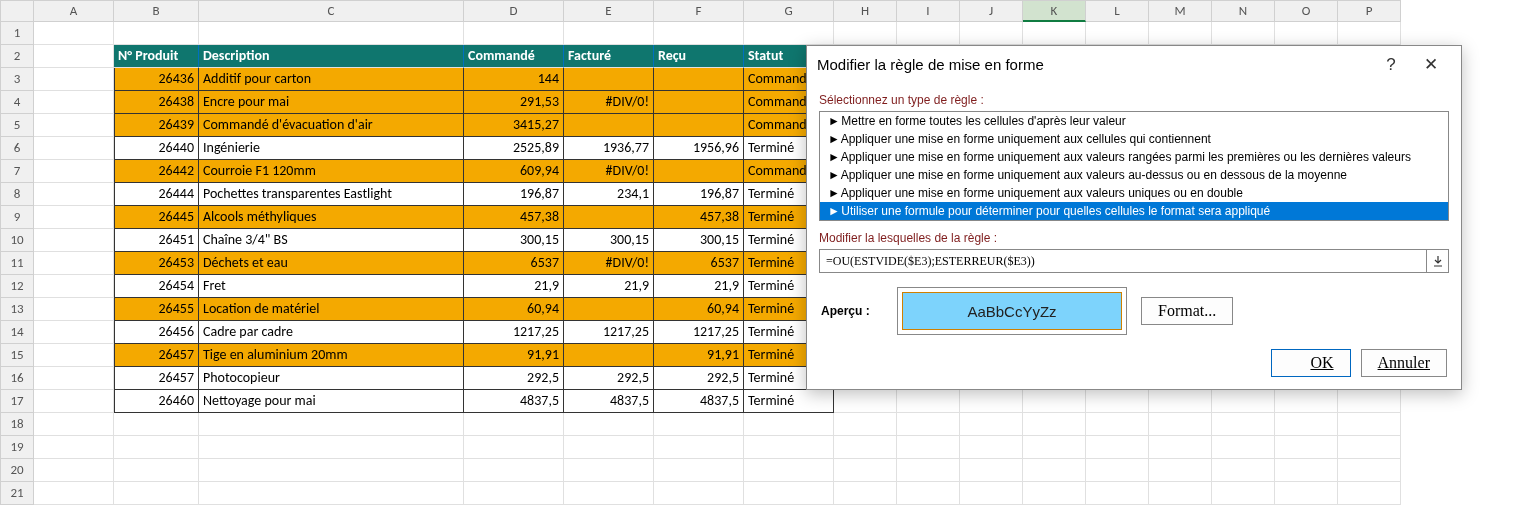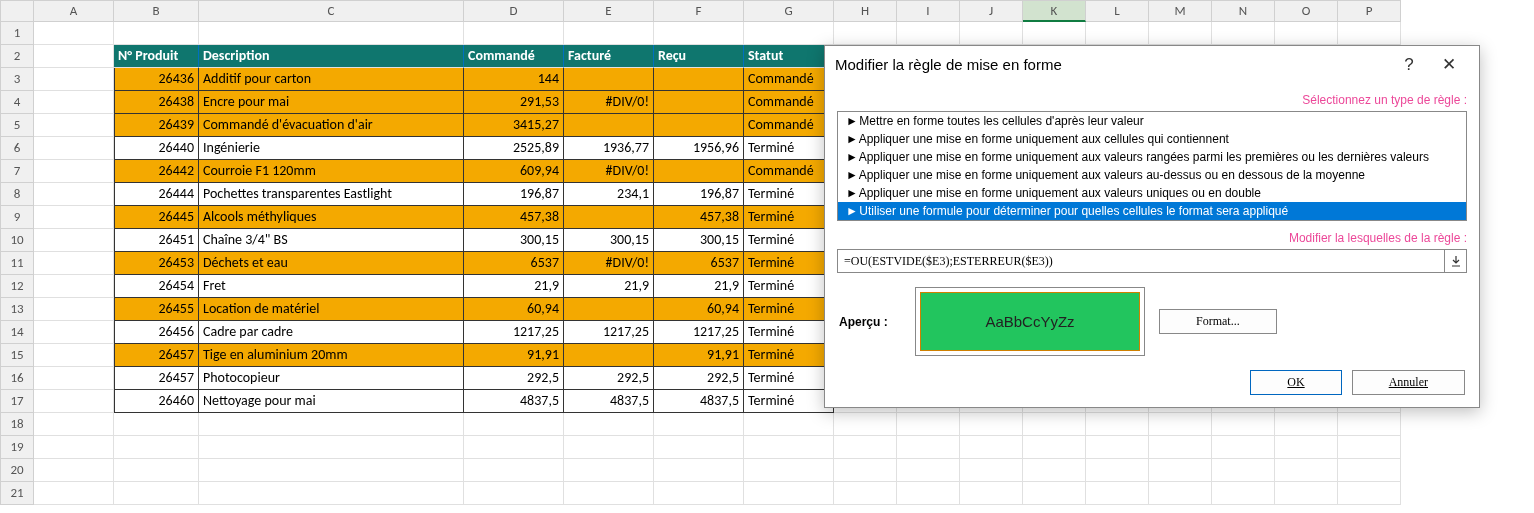--- a/index.html
+++ b/index.html
@@ -86,40 +86,40 @@
   .cw-D { width: 100px; }
   .cw-E { width: 90px; }
   .cw-F { width: 90px; }
   .cw-G { width: 90px; }
   .cw-rest { width: 63px; }
 
   
   .dialog {
     position: absolute;
     top: 45px;
-    left: 824px;
+    left: 806px;
     width: 656px;
     background: #fff;
     border: 1px solid #888;
     box-shadow: 0 4px 16px rgba(0,0,0,.25);
     font-family: "Segoe UI", Tahoma, sans-serif;
     font-size: 12px;
   }
   .dlg-title {
     display: flex;
     align-items: center;
     padding: 8px 10px 14px 10px;
     font-size: 15px;
   }
   .dlg-title .t { flex: 1; }
   .dlg-title .icon-btn {
     width: 40px; text-align:center; font-size:17px; color:#333; cursor:default;
   }
   .dlg-body { padding: 0 12px 12px 12px; }
-  .section-label { margin: 4px 0 4px 0; color:#ec4899;text-align:right; }
+  .section-label { margin: 4px 0 4px 0; color:#7f1d1d; }
   .rule-list {
     border: 1px solid #888;
     margin-bottom: 10px;
   }
   .rule-item {
     padding: 2px 8px;
     white-space: nowrap;
     overflow:hidden;
     text-overflow: ellipsis;
   }
@@ -139,26 +139,26 @@
   .ref-icon {
     width:22px; height:22px; border-left:1px solid #888;
     display:flex; align-items:center; justify-content:center;
   }
   .preview-row { display:flex; align-items:center; gap:14px; margin-bottom:14px; padding:0 2px;}
   .preview-label { font-weight:bold; width:62px;}
   .preview-box {
     border:1px solid #888; padding:4px;
   }
   .preview-inner {
-    width:220px; height:59px; background:#22c55e; border:1px solid #d08000;
+    width:220px; height:38px; background:#7dd3fc; border:1px solid #d08000;
     display:flex; align-items:center; justify-content:center; font-size:15px; color:#222;
   }
   .btn {
-    border:1px solid #888; background:#fdfdfd; padding:4px 36px; font-size:12px;
-    font-family:"Segoe UI"; min-width:80px; text-align:left;
+    border:1px solid #888; background:#fdfdfd; padding:4px 16px; font-size:16px;
+    font-family:"Segoe UI"; min-width:80px; text-align:right;
   }
   .btn.default { border:1.5px solid #0067c0; }
   .dlg-footer {
     display:flex; justify-content:flex-end; gap:10px; padding:0 2px;text-decoration:underline;
   }
 </style>
 </head>
 <body>
 
 <div class="grid">

